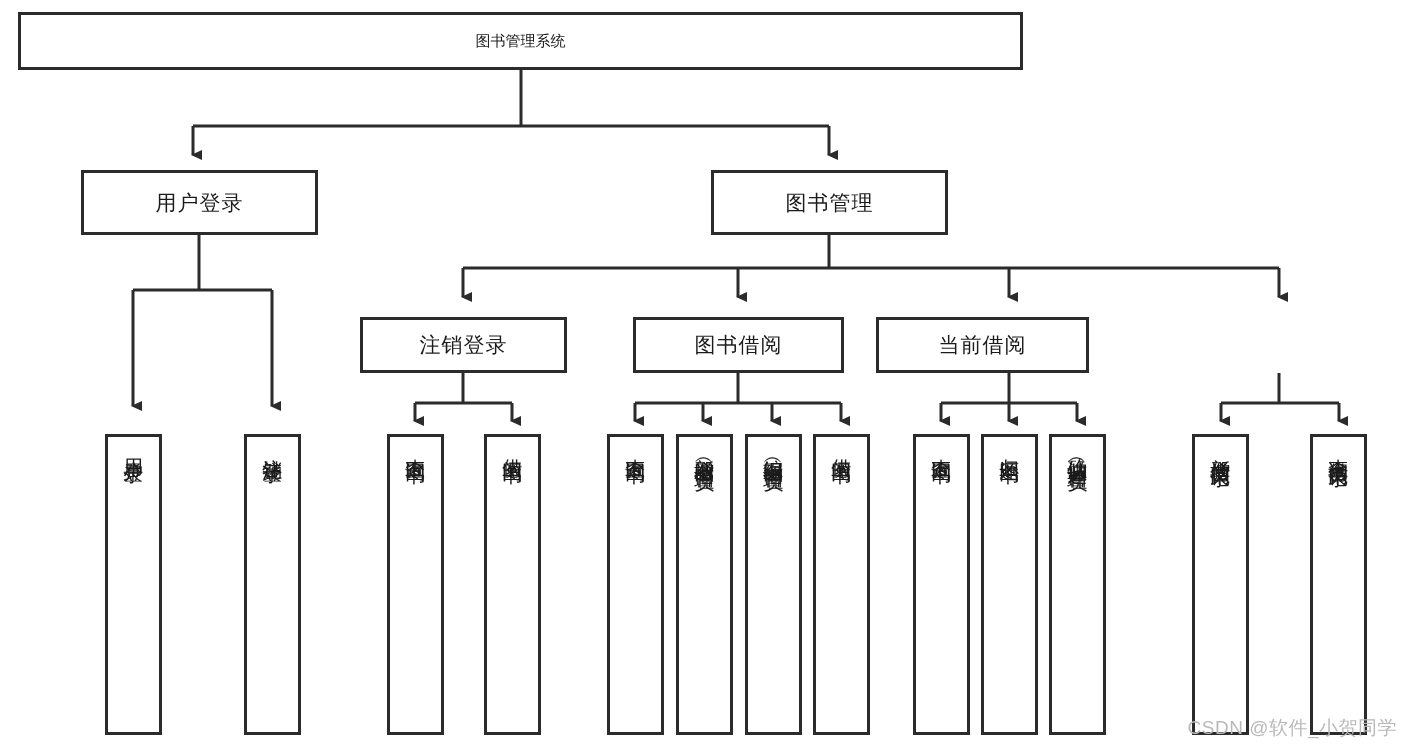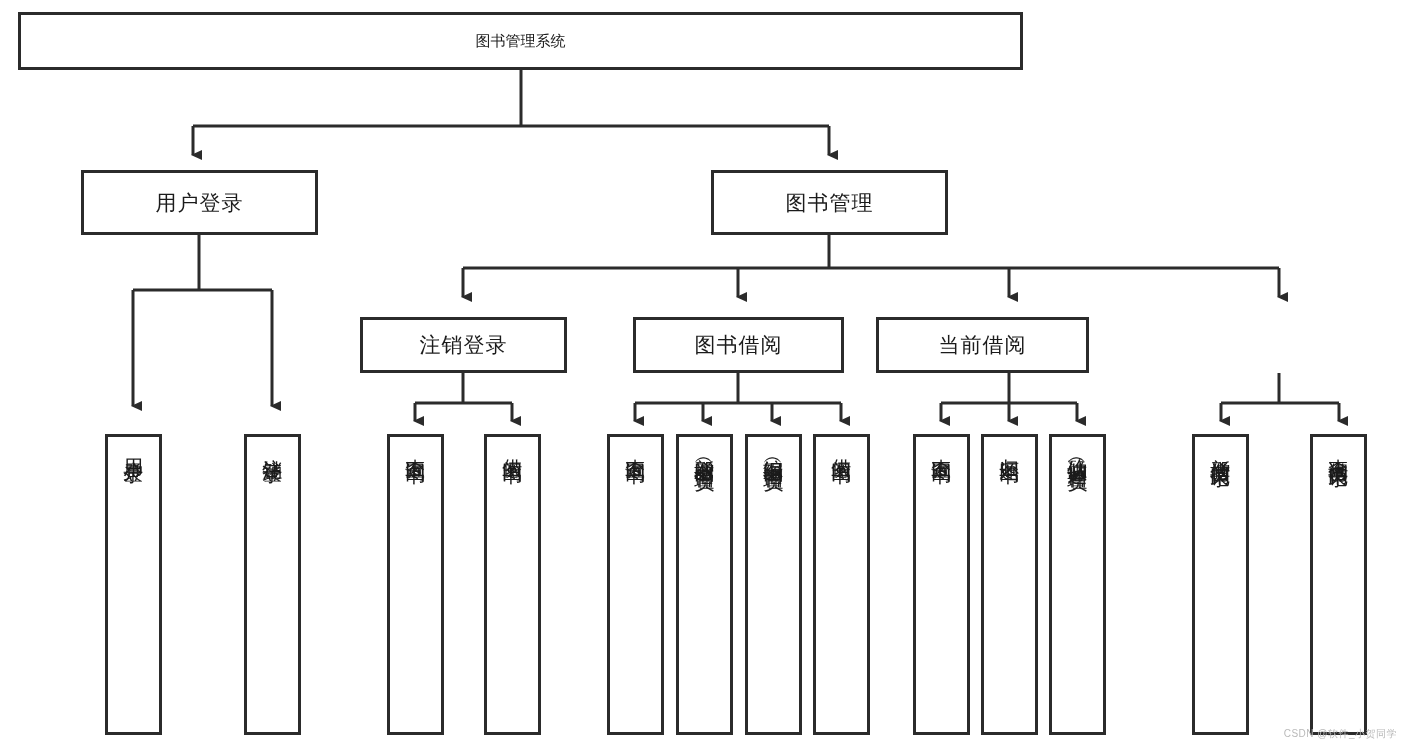--- a/index.html
+++ b/index.html
@@ -56,21 +56,21 @@
     line-height: 1.22;
     letter-spacing: 2px;
     white-space: nowrap;
     color: #1b1b1b;
     display: block;
   }
   .watermark {
     position: absolute;
     right: 8px;
     bottom: 6px;
-    font-size: 10px;
+    font-size: 19px;
     color: #b9b9b9;
     letter-spacing: 0.5px;
     white-space: nowrap;
   }
 </style>
 </head>
 <body>
 
 <div id="canvas">
 

